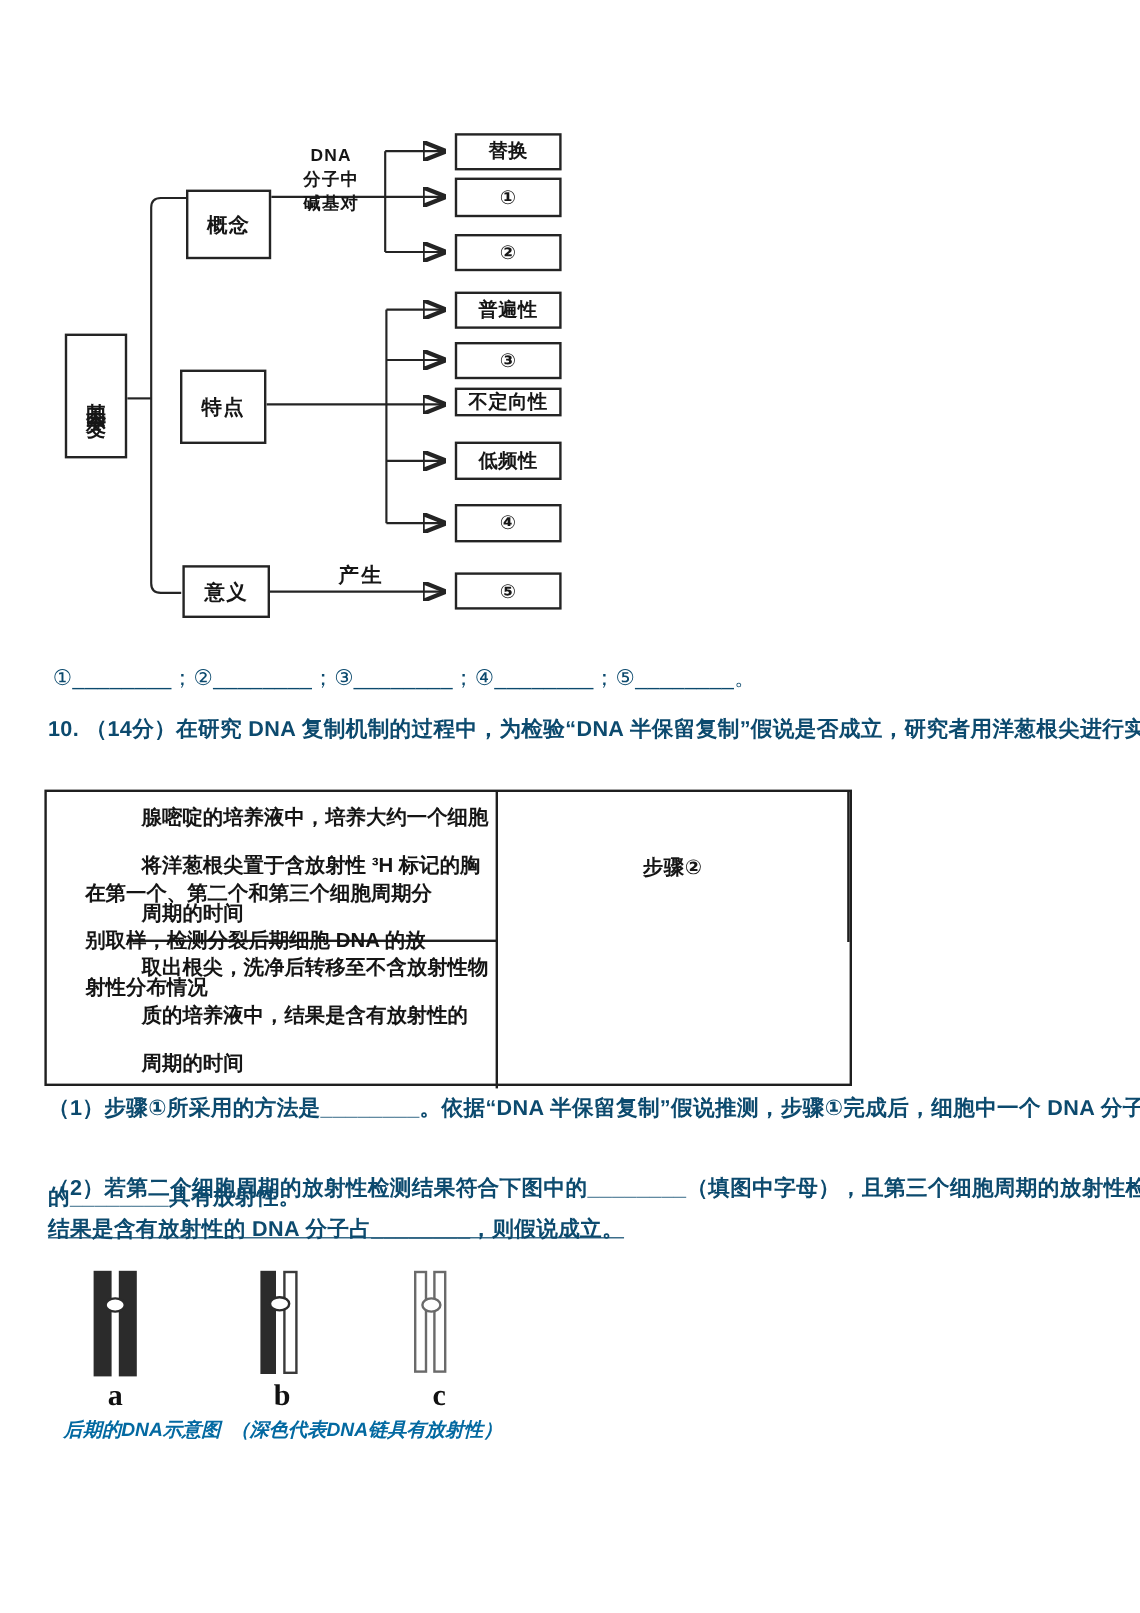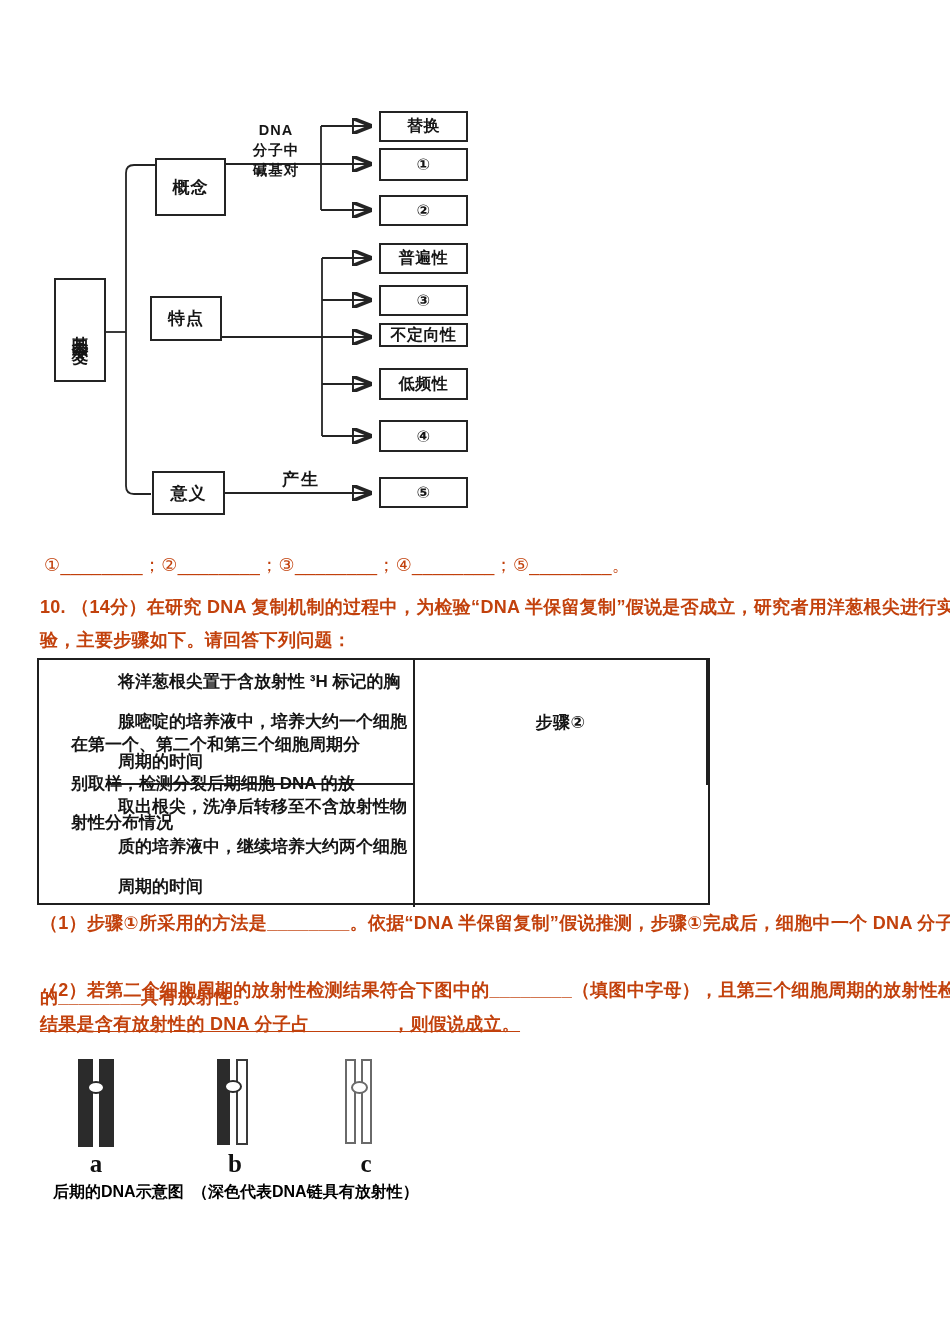--- a/index.html
+++ b/index.html
@@ -22,21 +22,21 @@
     writing-mode:vertical-rl; text-orientation:upright;
     letter-spacing:4px; font-size:17px;
   }
   .edge-label {
     position:absolute; z-index:3; text-align:center; font-weight:700;
     color:#161616; white-space:pre-line;
   }
   #concept-edge-label { left:241px; top:120px; width:70px; font-size:14.5px; line-height:20px; letter-spacing:1px; }
   #meaning-edge-label { left:277px; top:468px; width:48px; font-size:17px; letter-spacing:2px; }
 
-  .textline { position:absolute; white-space:nowrap; font-size:18px; letter-spacing:0.3px; color:#c2410c; }
+  .textline { position:absolute; white-space:nowrap; font-size:18px; letter-spacing:0.3px; color:#0c4a6e; }
   .textline.b { font-weight:600; }
 
   .exp-table {
     position:absolute; left:37px; top:658px; width:673px; height:247px;
     box-sizing:border-box; border:2px solid #1f1f1f; display:grid;
     grid-template-columns:67px 309px 1fr; grid-template-rows:125px 1fr;
     font-size:17px; font-weight:600; color:#151515; z-index:2; background:#fff;
   }
   .tcell { box-sizing:border-box; }
   .cell-step { border-right:2px solid #1f1f1f; display:flex; align-items:center; justify-content:center; letter-spacing:0.5px; }
@@ -52,21 +52,21 @@
   .bar.light { background:#ffffff; border:2px solid #3a3a3a; }
   .bar.lighter { background:#ffffff; border:2px solid #6a6a6a; }
   .centromere {
     position:absolute; background:#ffffff; border:2px solid #2b2b2b;
     border-radius:50%; z-index:3; box-sizing:border-box;
   }
   .fig-letter {
     position:absolute; font-family:"Liberation Serif","DejaVu Serif",serif;
     font-weight:700; font-size:25px; color:#111; text-align:center; z-index:2;
   }
-  .fig-caption { position:absolute; font-size:16px; font-weight:700; white-space:nowrap; color:#000000; z-index:2; }
+  .fig-caption { position:absolute; font-size:16px; font-weight:700; white-space:nowrap; color:#0369a1; z-index:2;font-style:italic; }
 </style>
 </head>
 <body>
 
 <div class="page">
 
   <svg class="lines" viewBox="0 0 950 1344" xmlns="http://www.w3.org/2000/svg">
     <defs>
       <marker id="arw" viewBox="0 0 10 8" refX="9" refY="4" markerWidth="11" markerHeight="9" orient="auto">
         <path d="M0 0 L10 4 L0 8 Z" fill="#242424" stroke="none"></path>
@@ -83,21 +83,21 @@
     <path d="M322 258 H370" marker-end="url(#arw)"></path>
     <path d="M322 300 H370" marker-end="url(#arw)"></path>
     <path d="M322 384 H370" marker-end="url(#arw)"></path>
     <path d="M322 436 H370" marker-end="url(#arw)"></path>
     <path d="M222 493 H370" marker-end="url(#arw)"></path>
   </svg>
 
   <div class="dbox root-vert" style="left:54px; top:278px; width:52px; height:104px;">基因突变</div>
 
   <div class="dbox" style="left:155px; top:158px; width:71px; height:58px;">概念</div>
-  <div class="dbox" style="left:150px; top:296px; width:72px; height:45px;">特点</div>
+  <div class="dbox" style="left:150px; top:308px; width:72px; height:62px;">特点</div>
   <div class="dbox" style="left:152px; top:471px; width:73px; height:44px;">意义</div>
 
   <div class="edge-label" id="concept-edge-label">DNA
 分子中
 碱基对</div>
   <div class="edge-label" id="meaning-edge-label">产生</div>
 
   <div class="dbox small" style="left:379px; top:111px; width:89px; height:31px;">替换</div>
   <div class="dbox small" style="left:379px; top:148px; width:89px; height:33px;">①</div>
   <div class="dbox small" style="left:379px; top:195px; width:89px; height:31px;">②</div>
@@ -105,37 +105,36 @@
   <div class="dbox small" style="left:379px; top:243px; width:89px; height:31px;">普遍性</div>
   <div class="dbox small" style="left:379px; top:285px; width:89px; height:31px;">③</div>
   <div class="dbox small" style="left:379px; top:323px; width:89px; height:24px;">不定向性</div>
   <div class="dbox small" style="left:379px; top:368px; width:89px; height:32px;">低频性</div>
   <div class="dbox small" style="left:379px; top:420px; width:89px; height:32px;">④</div>
   <div class="dbox small" style="left:379px; top:477px; width:89px; height:31px;">⑤</div>
 
   <div class="textline" style="left:44px; top:553px;">①________；②________；③________；④________；⑤________。</div>
 
   <div class="textline b" style="left:40px; top:595px;">10. （14分）在研究 DNA 复制机制的过程中，为检验“DNA 半保留复制”假说是否成立，研究者用洋葱根尖进行实</div>
-  <div class="textline b" style="left:40px; top:628px;">验，主要步骤如下。请回答下列问题：</div>
 
   <div class="exp-table">
     <div class="tcell cell-desc r1">
+      <div class="dl">腺嘧啶的培养液中，培养大约一个细胞</div>
       <div class="dl">将洋葱根尖置于含放射性 ³H 标记的胸</div>
-      <div class="dl">腺嘧啶的培养液中，培养大约一个细胞</div>
       <div class="dl">周期的时间</div>
     </div>
     <div class="tcell cell-note">
       <div class="dl">在第一个、第二个和第三个细胞周期分</div>
       <div class="dl">别取样，检测分裂后期细胞 DNA 的放</div>
       <div class="dl">射性分布情况</div>
     </div>
     <div class="tcell cell-step">步骤②</div>
     <div class="tcell cell-desc">
       <div class="dl">取出根尖，洗净后转移至不含放射性物</div>
-      <div class="dl">质的培养液中，继续培养大约两个细胞</div>
+      <div class="dl">质的培养液中，结果是含有放射性的</div>
       <div class="dl">周期的时间</div>
     </div>
   </div>
 
   <div class="textline b" style="left:40px; top:911px;">（1）步骤①所采用的方法是________。依据“DNA 半保留复制”假说推测，步骤①完成后，细胞中一个 DNA 分子</div>
   <div class="textline b" style="left:40px; top:985px;">的________具有放射性。</div>
   <div class="textline b" style="left:40px; top:978px;">（2）若第二个细胞周期的放射性检测结果符合下图中的________（填图中字母），且第三个细胞周期的放射性检测</div>
   <div class="textline b" style="left:40px; top:1012px;text-decoration:underline;">结果是含有放射性的 DNA 分子占________，则假说成立。</div>
 
   <div class="bar dark" style="left:78px; top:1059px; width:15px; height:88px;"></div>

